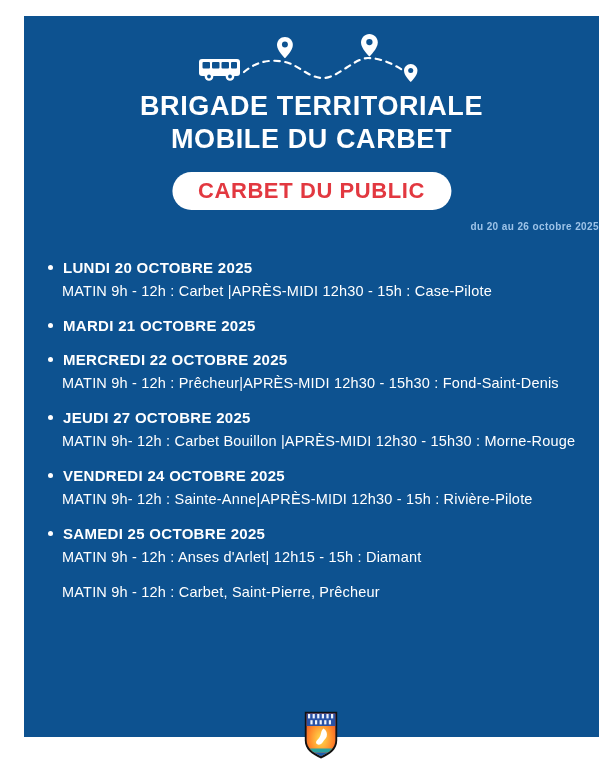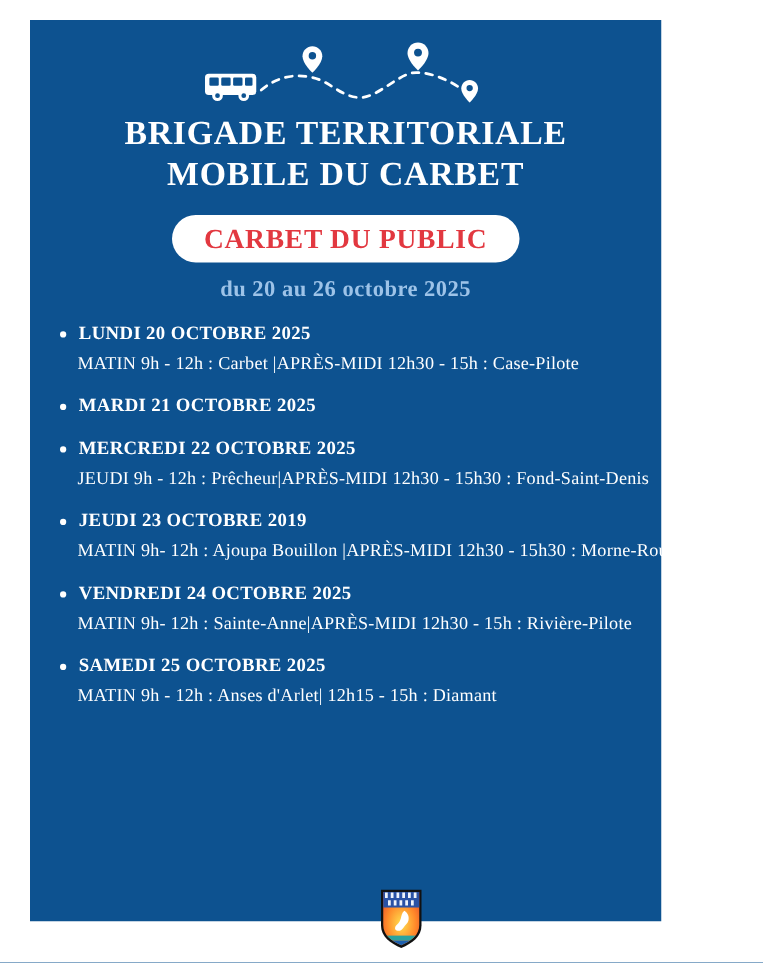--- a/index.html
+++ b/index.html
@@ -12,23 +12,22 @@
   html,body{width:616px;height:770px;}
   body{
     position:relative;
     background:#ffffff;
     font-family:"Liberation Sans", sans-serif;
     overflow:hidden;
   }
   .panel{
     position:absolute;
     left:24px; top:16px;
-    width:505px; height:721px;
+    width:575px; height:721px;
     background:var(--panel);
-    font-family:Liberation Serif, serif;
   }
   
   .hero{
     position:absolute;
     left:50%; top:17px;
     transform:translateX(-50%);
     width:230px; height:52px;
   }
   
   .title{
@@ -57,23 +56,23 @@
     color:var(--accent-red);
     font-size:22px;
     font-weight:800;
     letter-spacing:.6px;
     white-space:nowrap;
   }
   .subtitle{
     position:absolute;
     left:0; top:205px;
     width:100%;
-    text-align:center;
+    text-align:right;
     color:var(--light-blue);
-    font-size:18px;
+    font-size:10px;
     font-weight:600;
     letter-spacing:.4px;
   }
   
   .schedule{
     position:absolute;
     left:12px; top:243px;
     width:550px;
     color:var(--white);
   }
@@ -172,48 +171,49 @@
       <span class="bullet"></span>
       <span class="day">MARDI 21 OCTOBRE 2025</span>
     </div>
   </div>
 
   <div class="entry">
     <div class="day-row">
       <span class="bullet"></span>
       <span class="day">MERCREDI 22 OCTOBRE 2025</span>
     </div>
-    <div class="detail">JEUDI 9h - 12h : Prêcheur|APRÈS-MIDI 12h30 - 15h30 : Fond-Saint-Denis</div>
-  </div>
-
-  <div class="entry">
-    <div class="day-row">
-      <span class="bullet"></span>
-      <span class="day">JEUDI 23 OCTOBRE 2019</span>
-    </div>
-    <div class="detail">MATIN 9h- 12h : Ajoupa Bouillon |APRÈS-MIDI 12h30 - 15h30 : Morne-Rouge</div>
+    <div class="detail">MATIN 9h - 12h : Prêcheur|APRÈS-MIDI 12h30 - 15h30 : Fond-Saint-Denis</div>
+  </div>
+
+  <div class="entry">
+    <div class="day-row">
+      <span class="bullet"></span>
+      <span class="day">JEUDI 27 OCTOBRE 2025</span>
+    </div>
+    <div class="detail">MATIN 9h- 12h : Carbet Bouillon |APRÈS-MIDI 12h30 - 15h30 : Morne-Rouge</div>
   </div>
 
   <div class="entry">
     <div class="day-row">
       <span class="bullet"></span>
       <span class="day">VENDREDI 24 OCTOBRE 2025</span>
     </div>
     <div class="detail">MATIN 9h- 12h : Sainte-Anne|APRÈS-MIDI 12h30 - 15h : Rivière-Pilote</div>
   </div>
 
   <div class="entry">
     <div class="day-row">
       <span class="bullet"></span>
       <span class="day">SAMEDI 25 OCTOBRE 2025</span>
     </div>
     <div class="detail">MATIN 9h - 12h : Anses d'Arlet| 12h15 - 15h  : Diamant</div>
   </div>
 
   <div class="entry">
+    <div class="detail">MATIN 9h - 12h : Carbet, Saint-Pierre, Prêcheur</div>
   </div>
 </div>
 
 </div>
 
 <svg class="crest" viewBox="0 0 34 48" aria-hidden="true">
   <defs>
     <clipPath id="crest-clip">
       <path d="M2.6 2.6 H31.4 V29 C31.4 37 25 41.8 17 45.2 C9 41.8 2.6 37 2.6 29 Z"></path>
     </clipPath>

